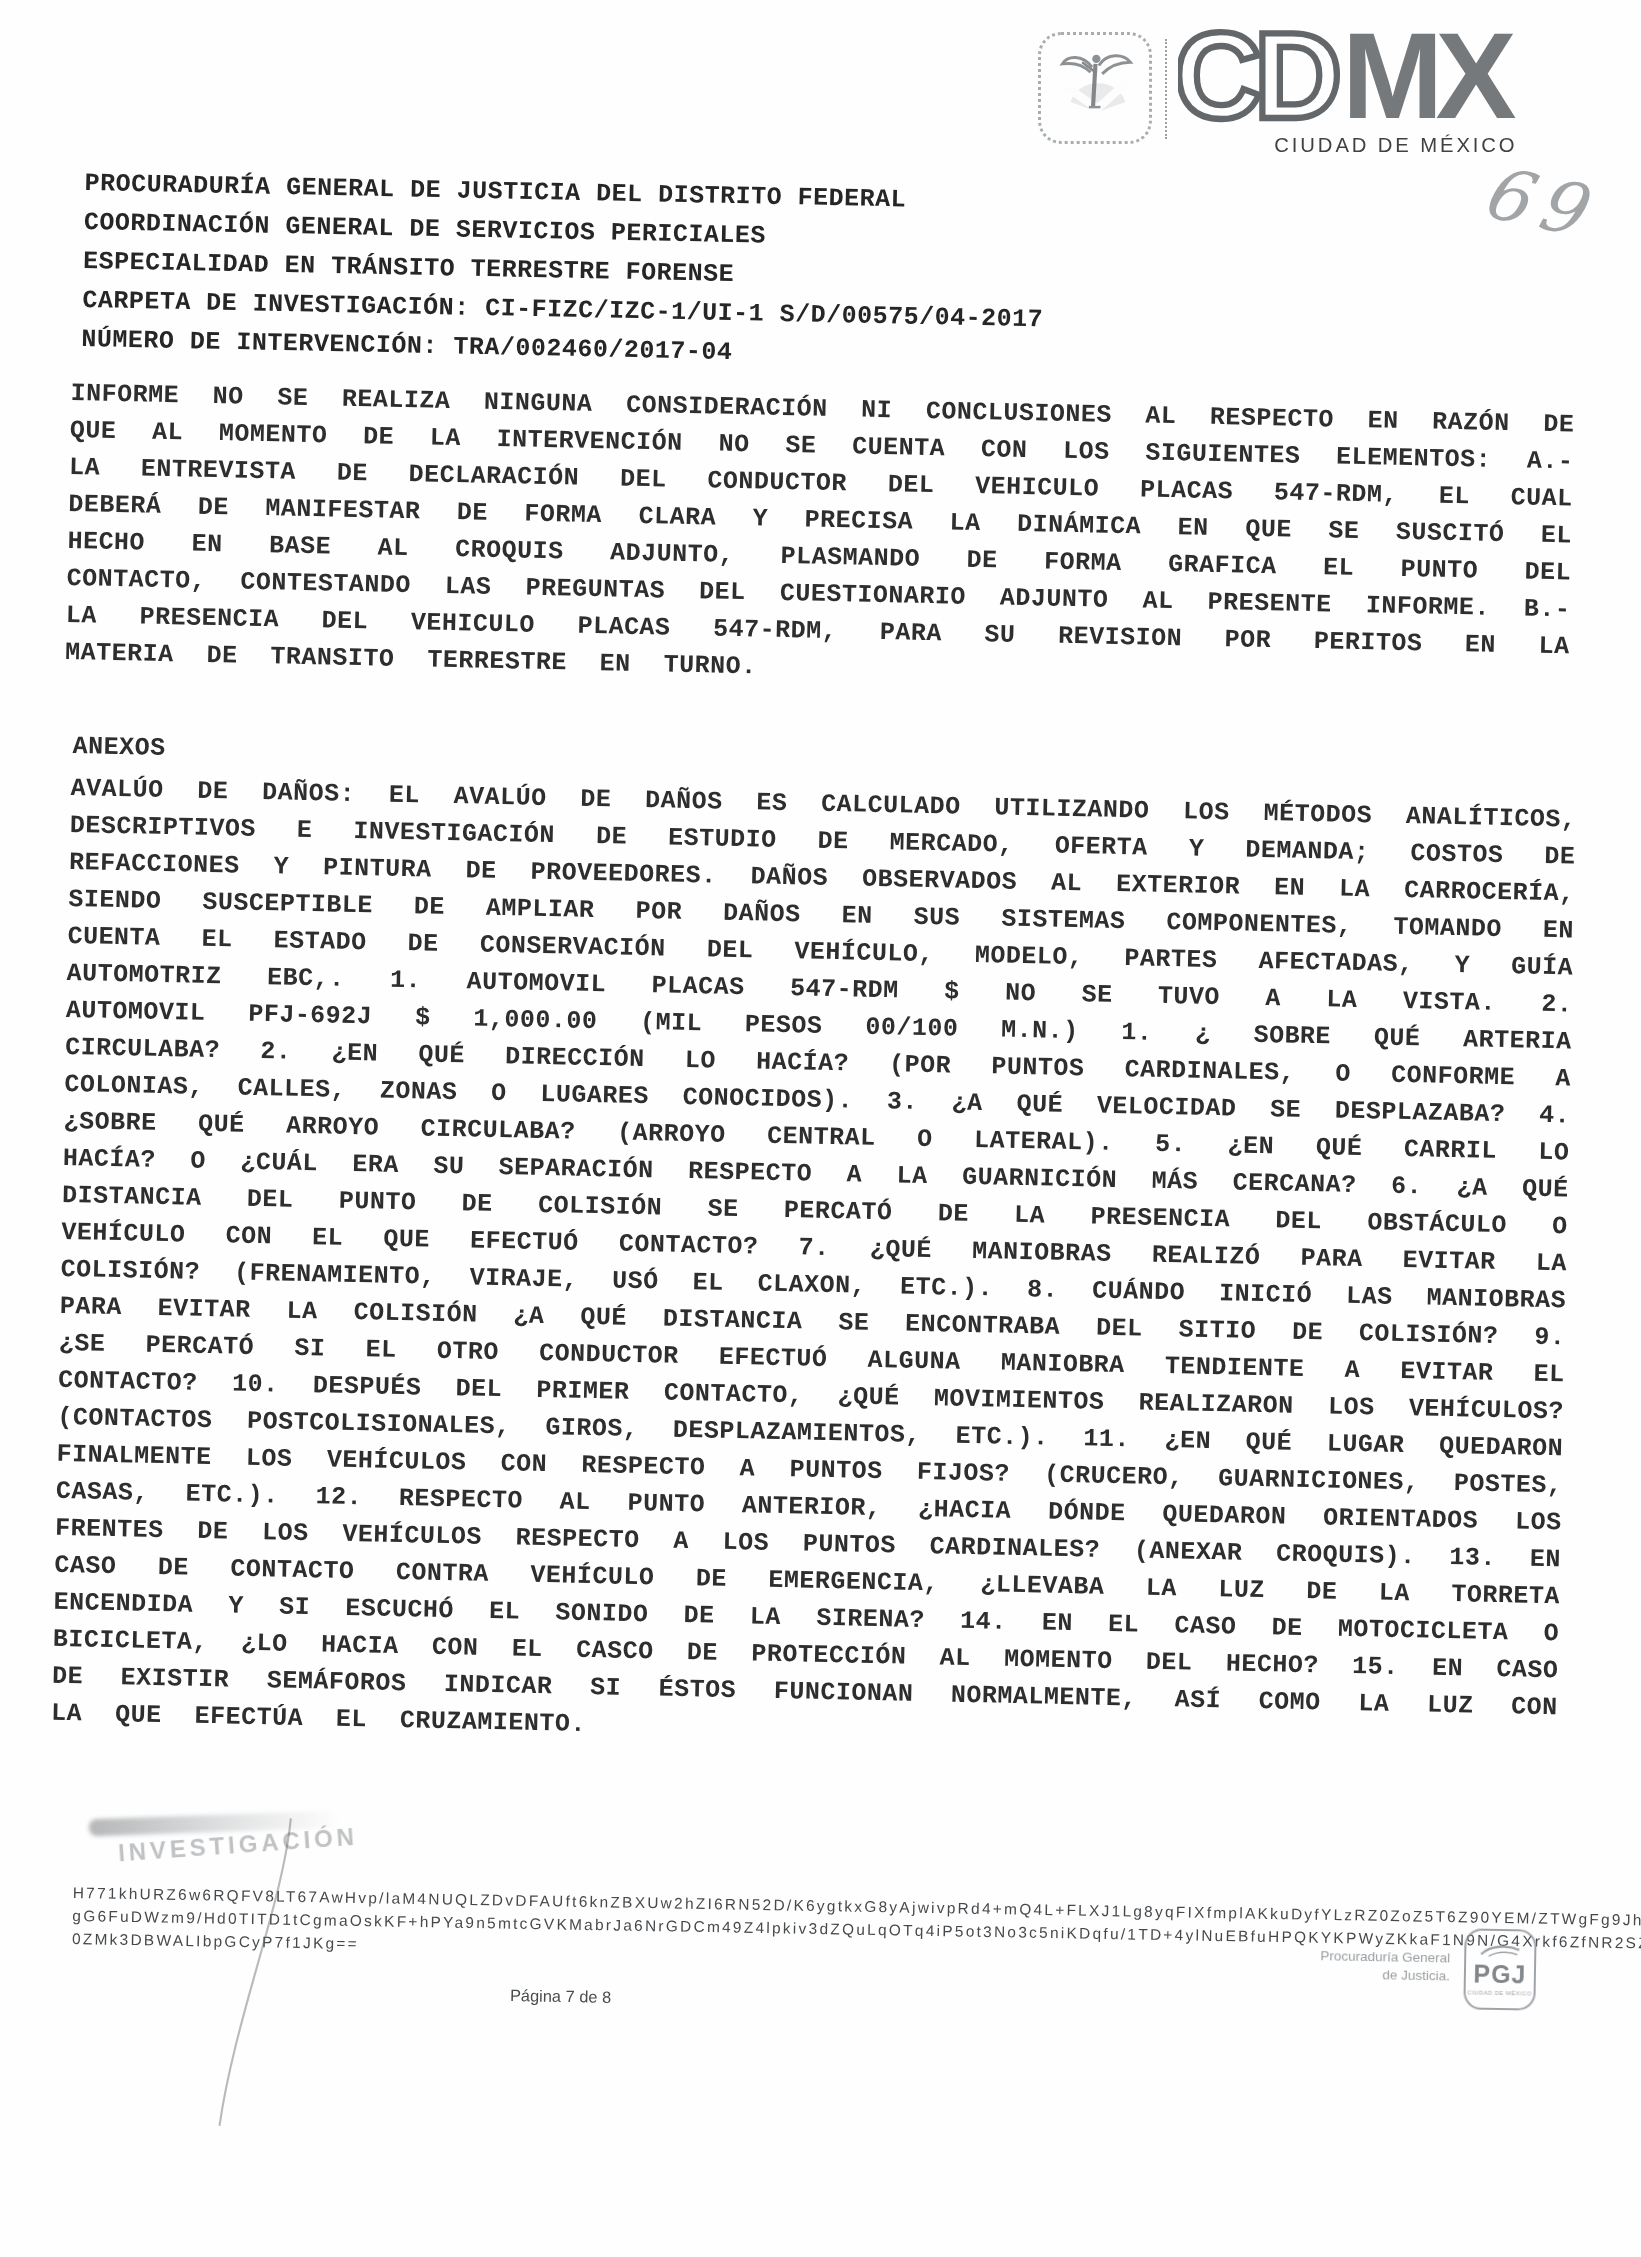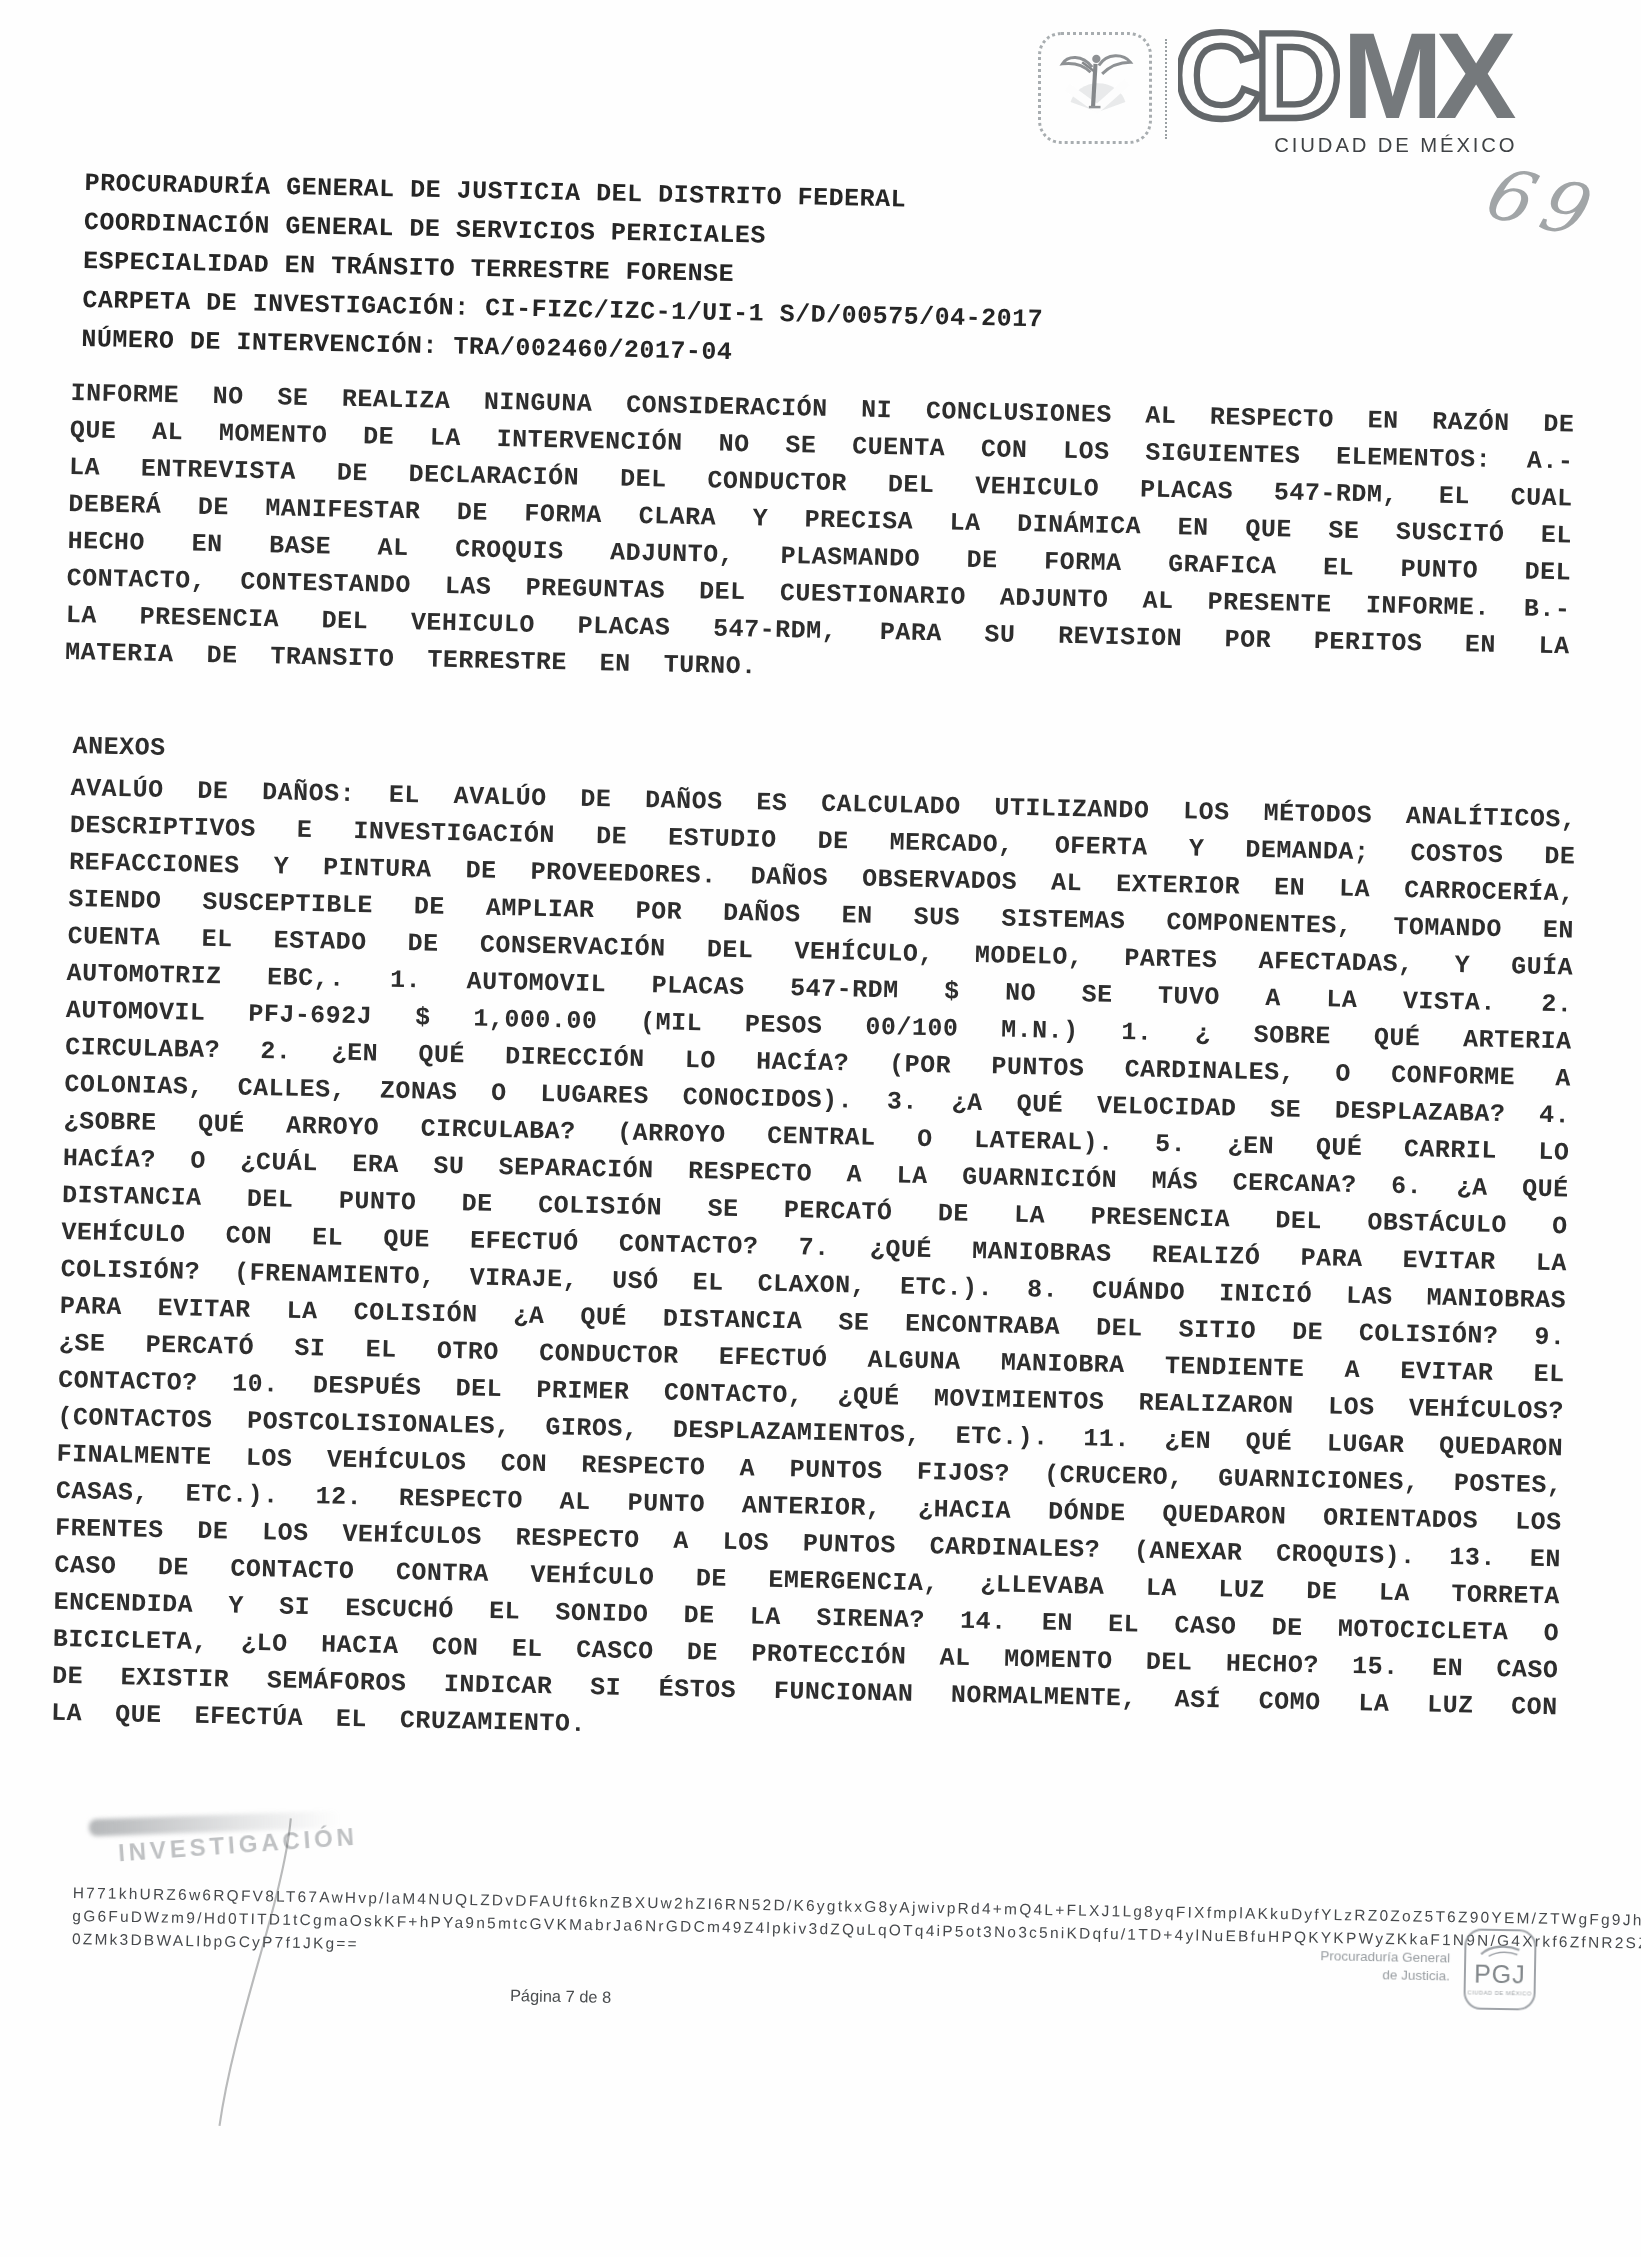--- a/index.html
+++ b/index.html
@@ -102,21 +102,21 @@
     transform:rotate(1deg);
   }
   .pgj-box{
     left:1464px;top:1929px;width:68px;height:77px;
     border:2.9px solid #8f949a;border-radius:17.4px;
     display:flex;flex-direction:column;align-items:center;justify-content:center;
     opacity:.85;filter:blur(0.2px);
     transform:rotate(1deg);
     font-family:"Liberation Sans",sans-serif;
   }
-  .pgj-text{font-weight:400;font-size:25px;color:#6d7377;line-height:25px;letter-spacing:1px;}
+  .pgj-text{font-weight:700;font-size:25px;color:#6d7377;line-height:25px;letter-spacing:1px;}
   .pgj-sub{font-size:5.8px;color:#8f9497;letter-spacing:0.5px;margin-top:2.9px;white-space:nowrap;}
 </style>
 </head>
 <body>
 
 <div class="page">
 
   <div class="abs emblem-box">
     <span>
       <svg width="93" height="93" viewBox="0 0 112 112" fill="none">

